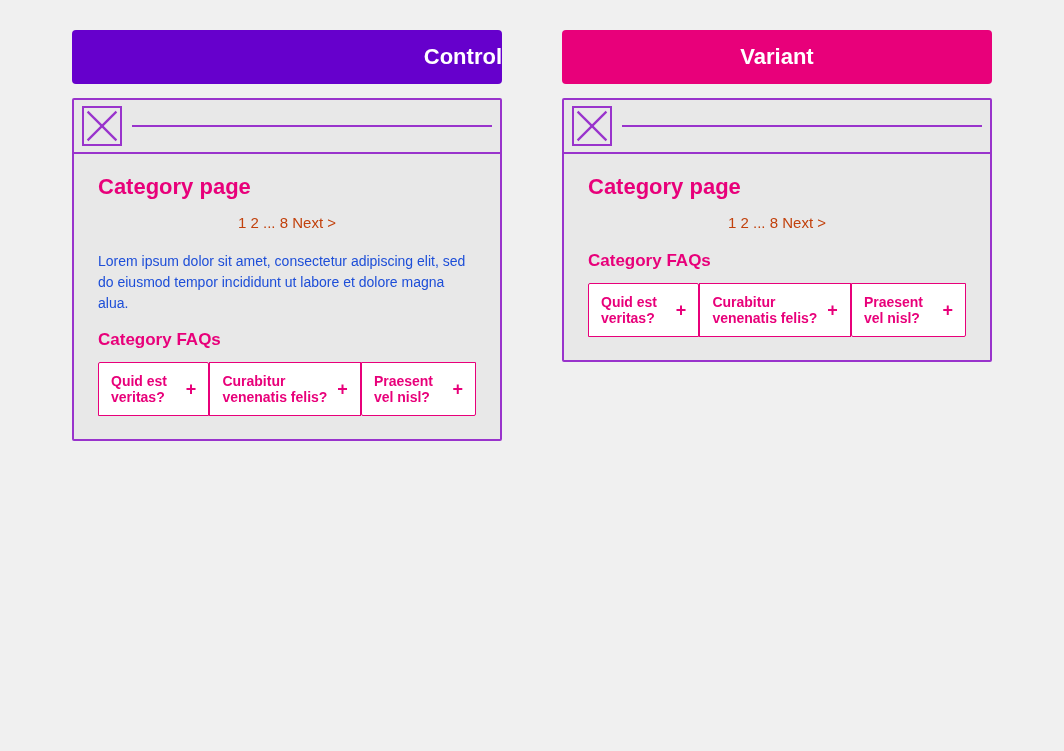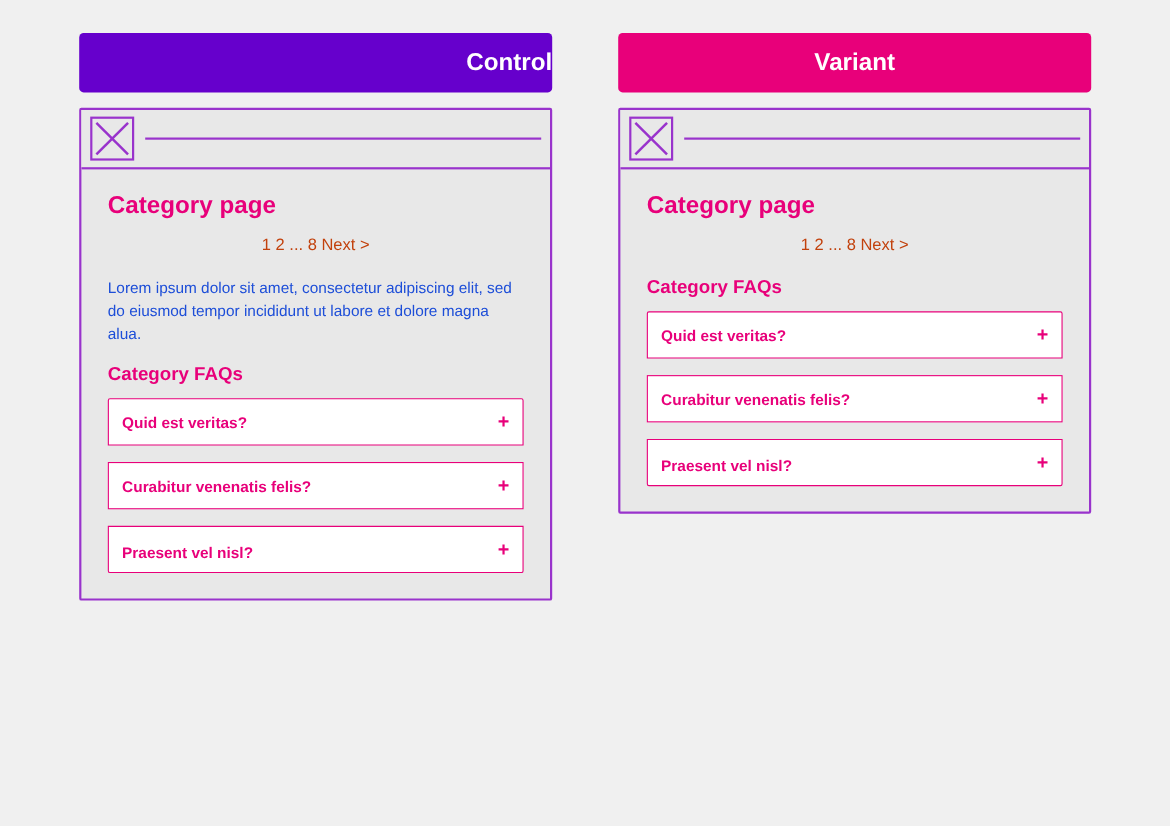--- a/index.html
+++ b/index.html
@@ -110,42 +110,41 @@
 
     .faq-section-title {
       color: #e8007a;
       font-size: 17px;
       font-weight: bold;
       margin-bottom: 12px;
     }
 
     .faq-list {
       display: flex;
-      flex-direction: column;
-      gap: 16px;
+      flex-direction: row;
+      gap: 0;
     }
 
     .faq-item {
       border: 1.5px solid #e8007a;
       padding: 10px 12px;
       display: flex;
       justify-content: space-between;
       align-items: center;
       background: white;
       cursor: pointer;
       margin-bottom: -1px;
     }
 
     .faq-item:first-child {
       border-radius: 2px 2px 0 0;
     }
 
     .faq-item:last-child {
       border-radius: 0 0 2px 2px;
-      align-items: flex-end;
     }
 
     .faq-question {
       color: #e8007a;
       font-size: 14px;
       font-weight: bold;
     }
 
     .faq-plus {
       color: #e8007a;

